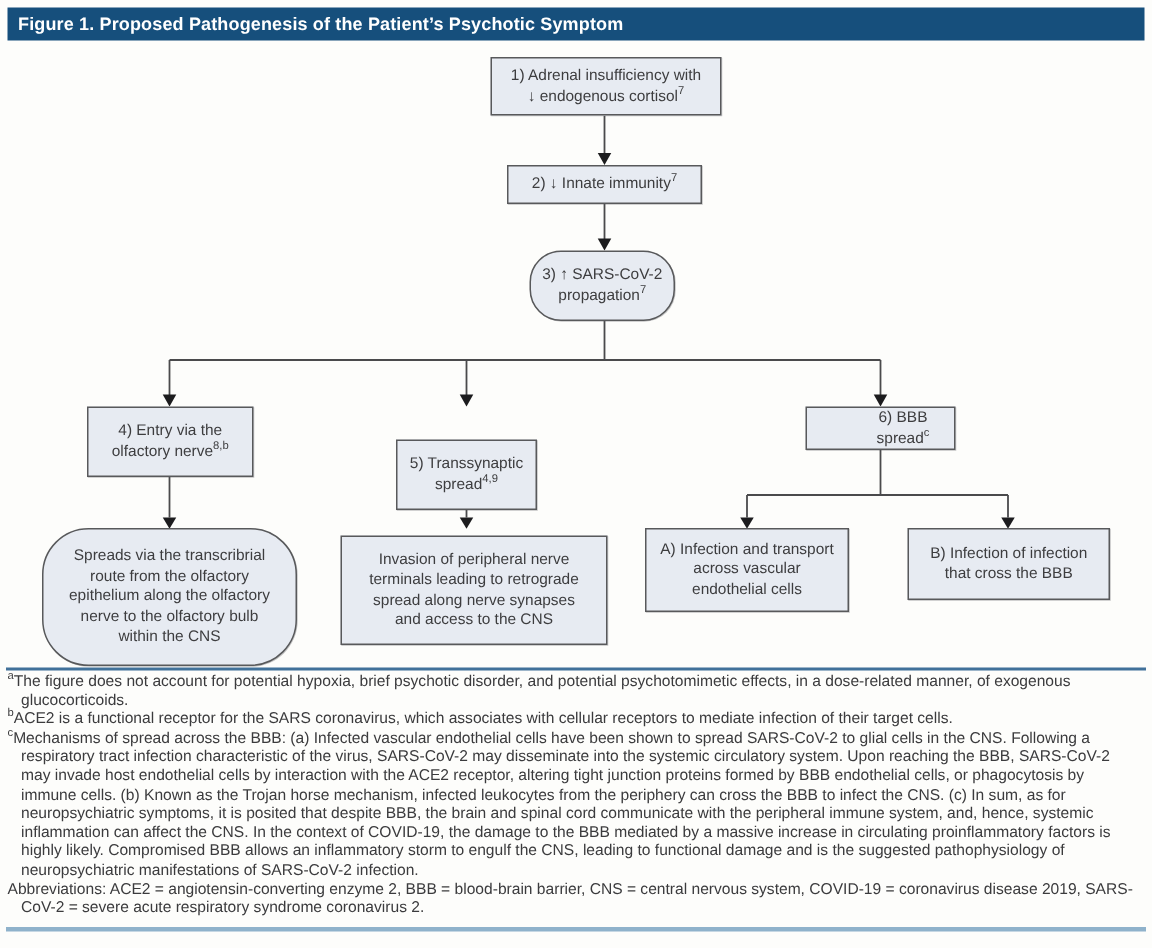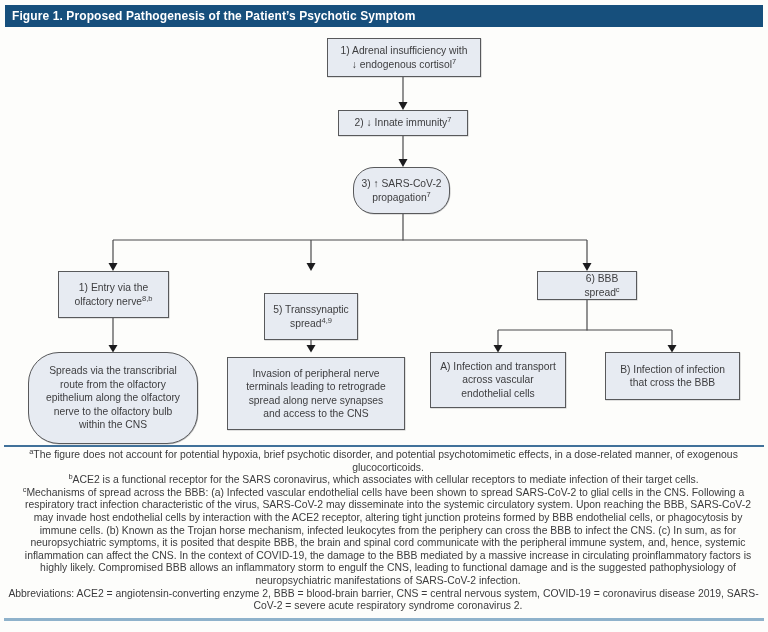--- a/index.html
+++ b/index.html
@@ -34,21 +34,21 @@
     padding: 2px;
     box-shadow: 0.5px 0.5px 0 rgba(90,90,95,0.35);
   }
   .node .nt { white-space: pre-line; }
   .node sup { font-size: 7.5px; line-height: 0; }
 
   .footnotes {
     position: absolute; left: 5px; top: 449px; width: 757px; z-index: 2;
     color: #3b3b3d; font-size: 10.4px; line-height: 12.6px;
   }
-  .fn { padding-left: 9px; text-indent: -9px; text-align: center; }
+  .fn { padding-left: 9px; text-indent: -9px; }
   .fn sup { font-size: 7.5px; line-height: 0; }
 
   .rule-top {
     position: absolute; left: 4px; top: 445px; width: 760px; height: 1.5px;
     background: #41719A; z-index: 2;
   }
   .rule-bottom {
     position: absolute; left: 4px; top: 618px; width: 760px; height: 2.5px;
     background: #8FB2CB; z-index: 2;
   }
@@ -95,21 +95,21 @@
   <div class="node" style="left:338px; top:110px; width:130px; height:26px;">
     <div><span class="nt">2) ↓ Innate immunity</span><sup>7</sup></div>
   </div>
 
   <div class="node" style="left:353px; top:167px; width:97px; height:47px;border-radius:21px;">
     <div><span class="nt">3) ↑ SARS-CoV-2
 propagation</span><sup>7</sup></div>
   </div>
 
   <div class="node" style="left:58px; top:271px; width:111px; height:47px;">
-    <div><span class="nt">1) Entry via the
+    <div><span class="nt">4) Entry via the
 olfactory nerve</span><sup>8,b</sup></div>
   </div>
 
   <div class="node" style="left:264px; top:271px; width:94px; height:47px;margin-top:22px;">
     <div><span class="nt">5) Transsynaptic
 spread</span><sup>4,9</sup></div>
   </div>
 
   <div class="node" style="left:537px; top:271px; width:100px; height:29px;padding-left:32px;">
     <div><span class="nt">6) BBB spread</span><sup>c</sup></div>

